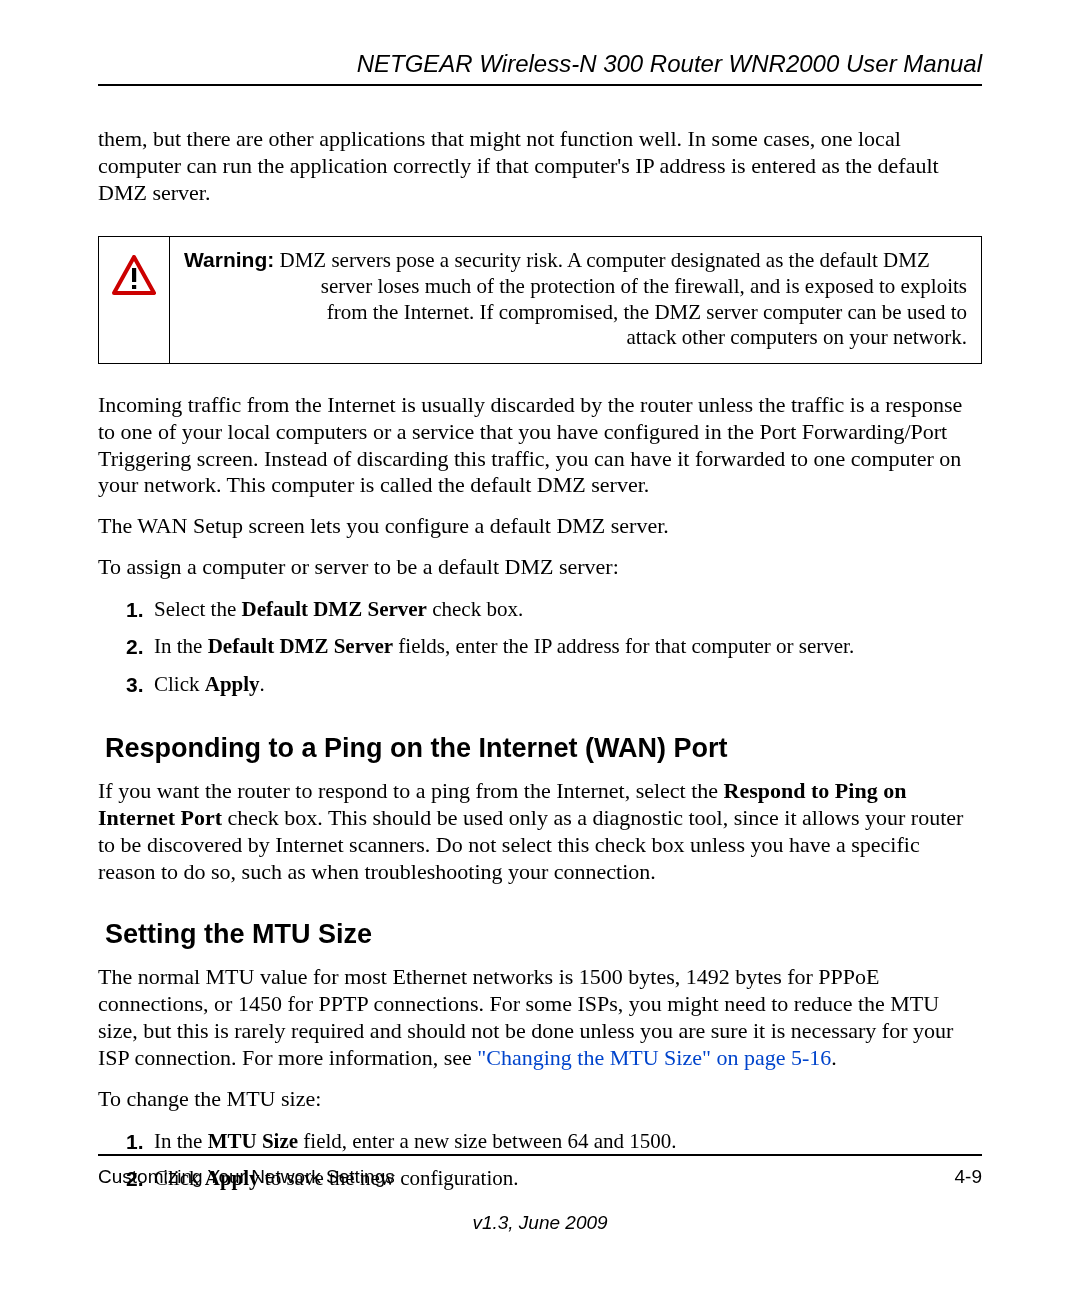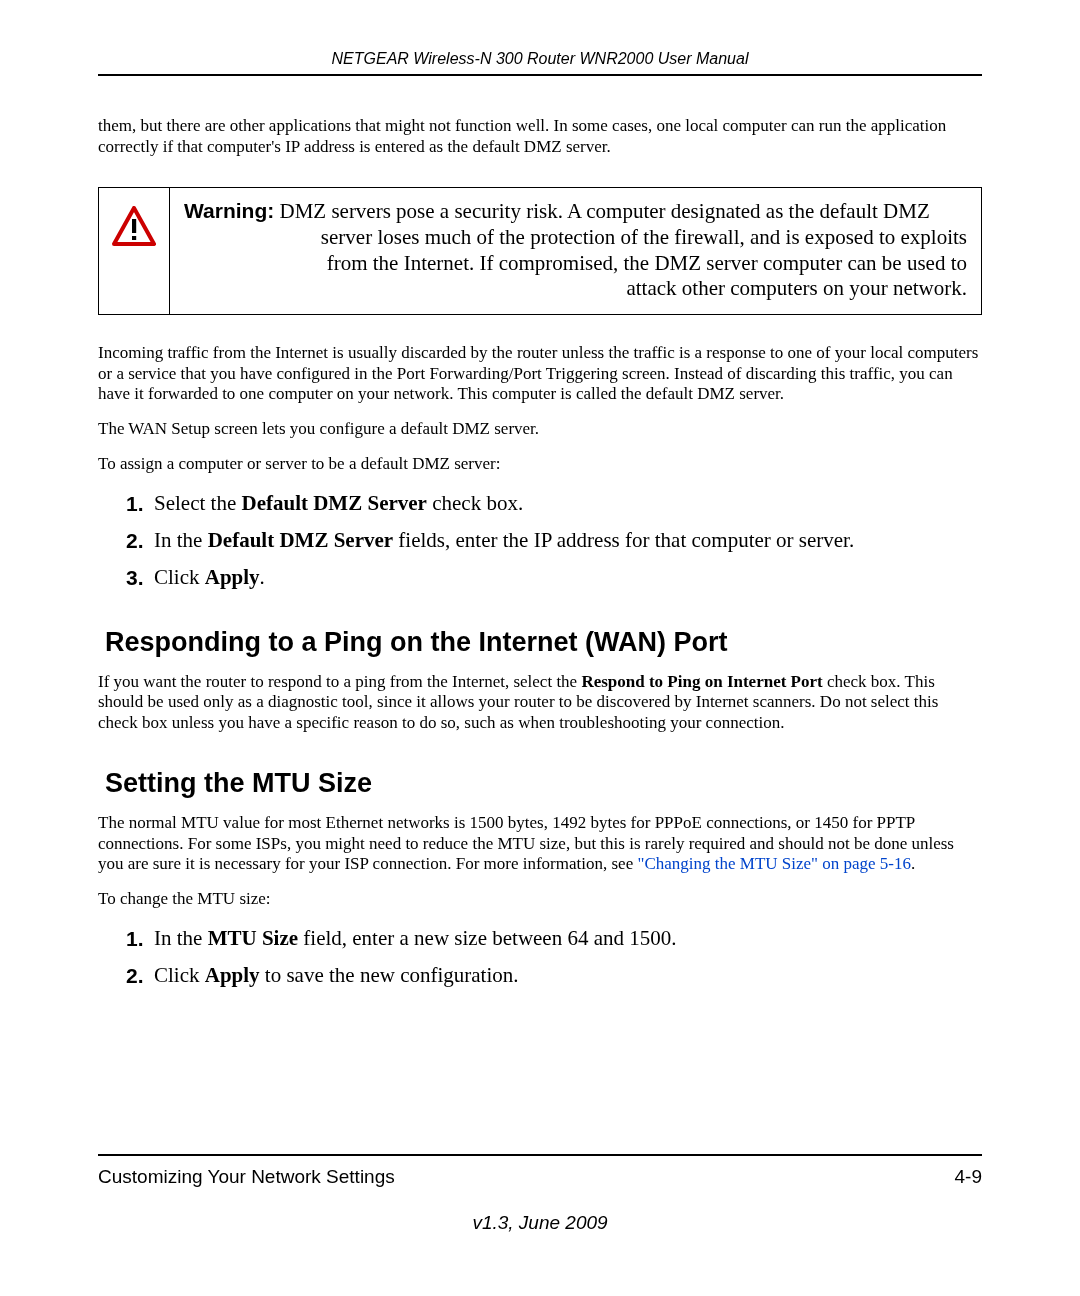--- a/index.html
+++ b/index.html
@@ -12,31 +12,31 @@
   .page {
     width: 1080px;
     height: 1296px;
     position: relative;
     box-sizing: border-box;
     padding: 50px 98px 0 98px;
   }
   .header-line {
     font-style: italic;
     font-family: Arial, Helvetica, sans-serif;
-    font-size: 16px;
-    text-align: center;
+    font-size: 24px;
+    text-align: right;
     margin-bottom: 6px;
   }
   .hr {
     border-top: 2px solid #000;
     height: 0;
     margin-bottom: 40px;
   }
   .body-text {
-    font-size: 17px;
+    font-size: 22px;
     line-height: 1.22;
     margin: 0 0 14px 0;
   }
   .warning-box {
     display: flex;
     border: 1.5px solid #000;
     margin: 30px 0 28px 0;
   }
   .warning-icon-cell {
     width: 70px;

